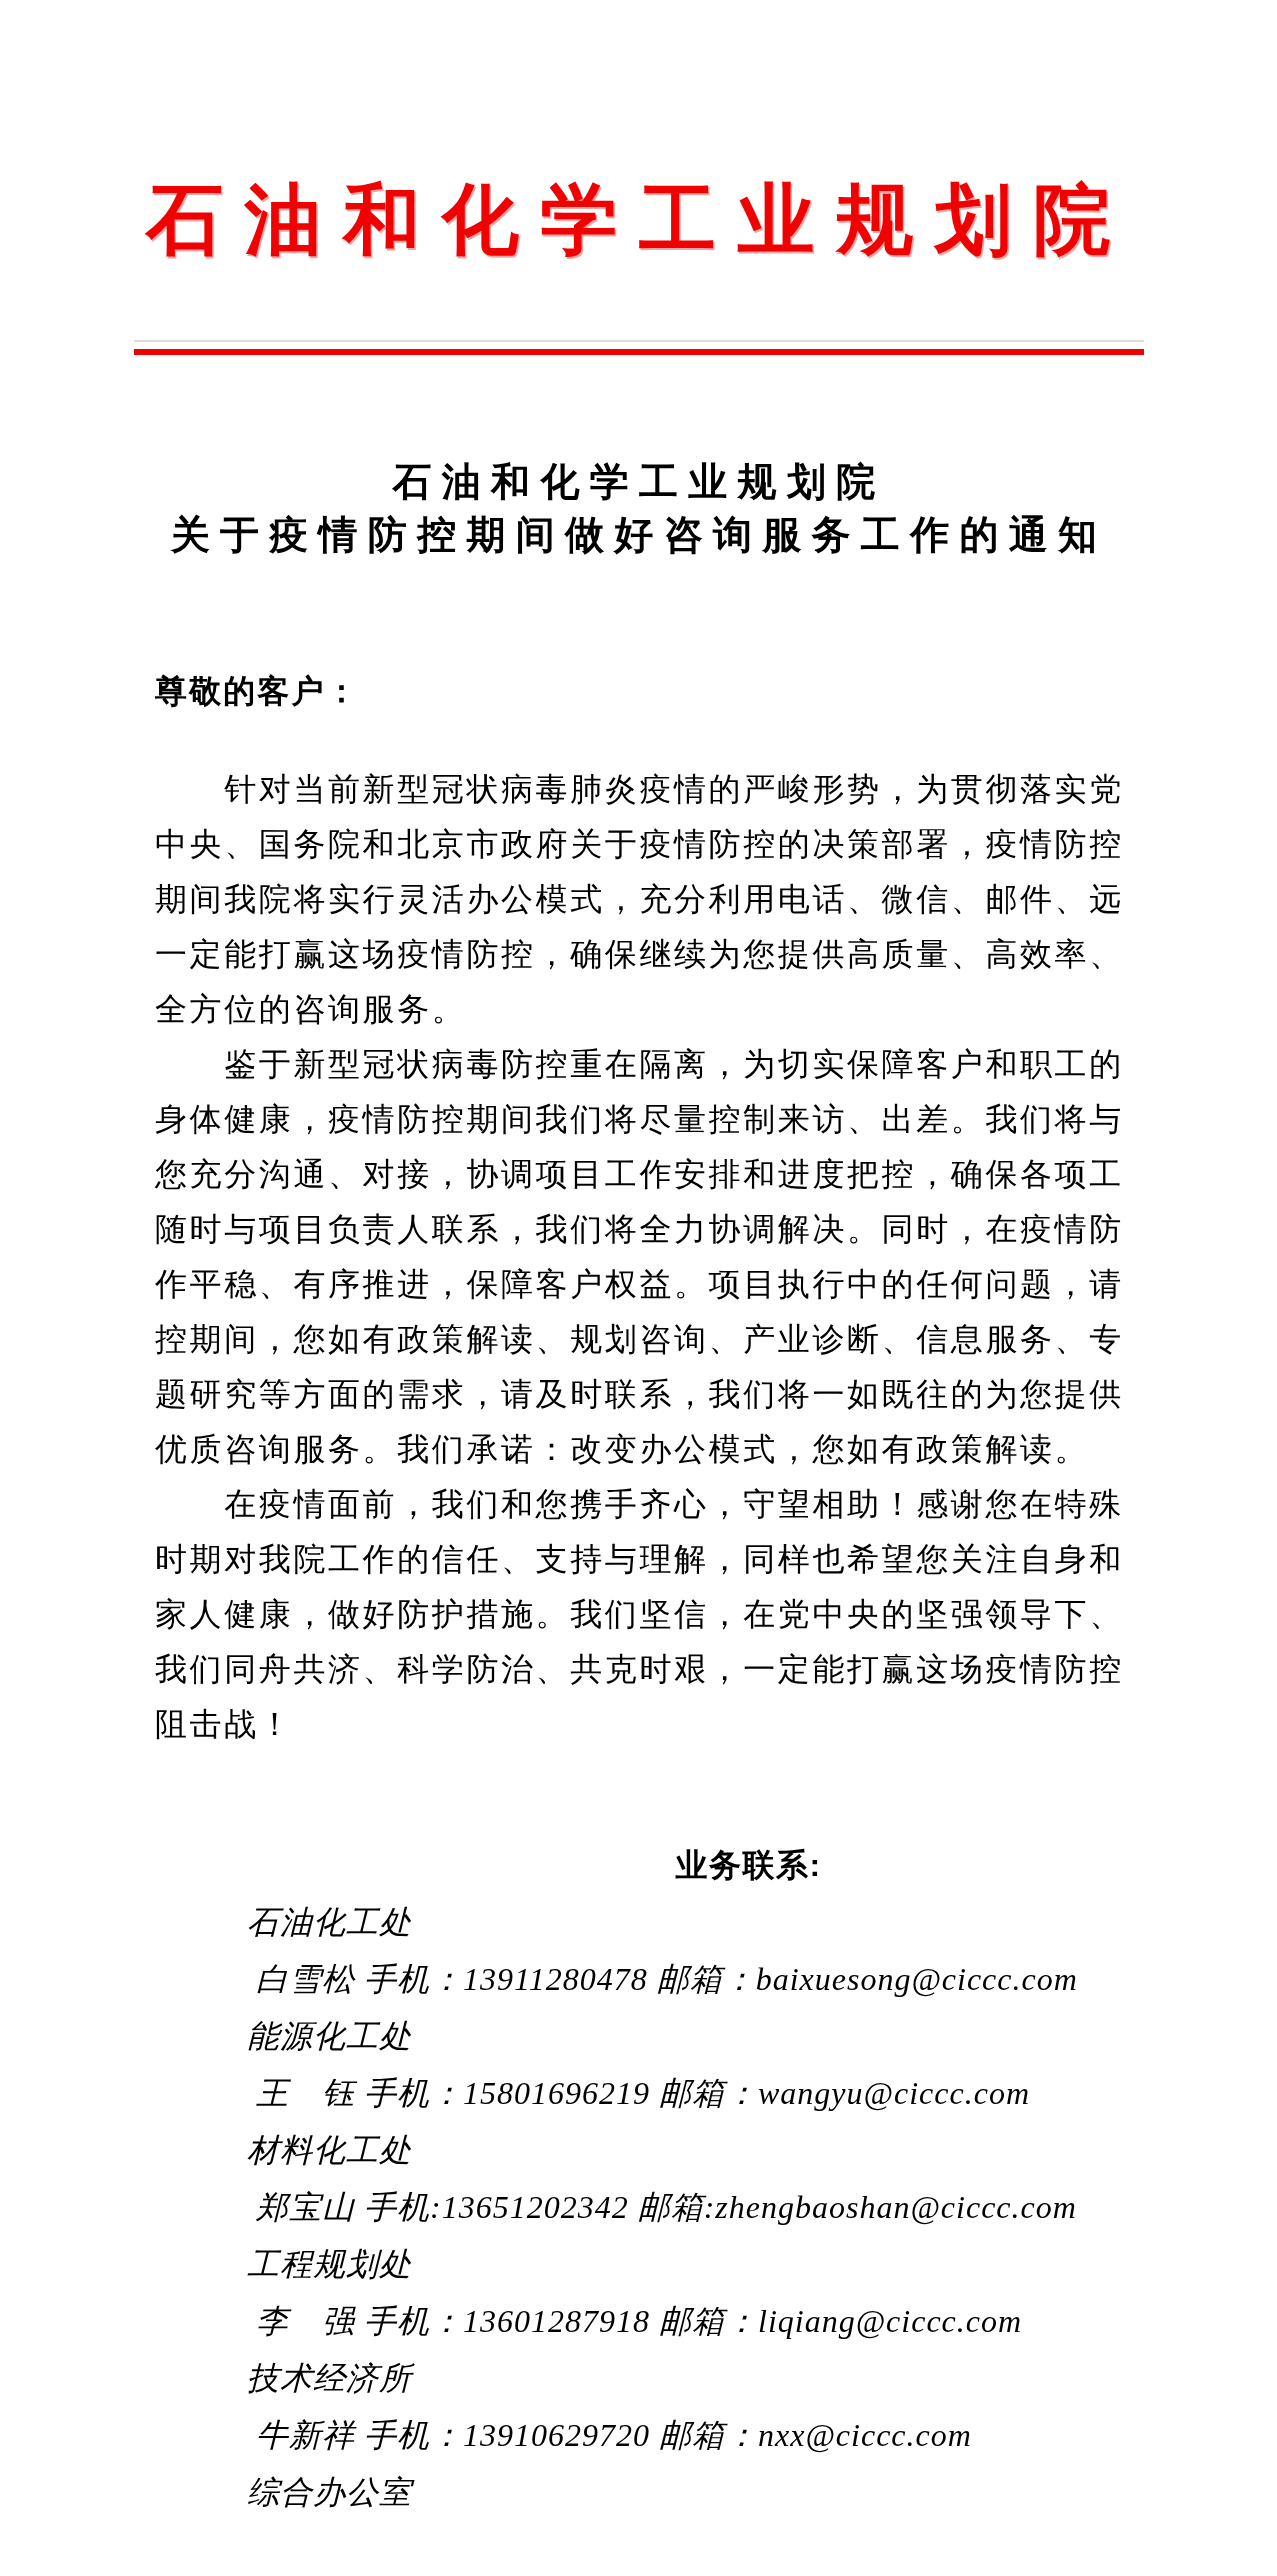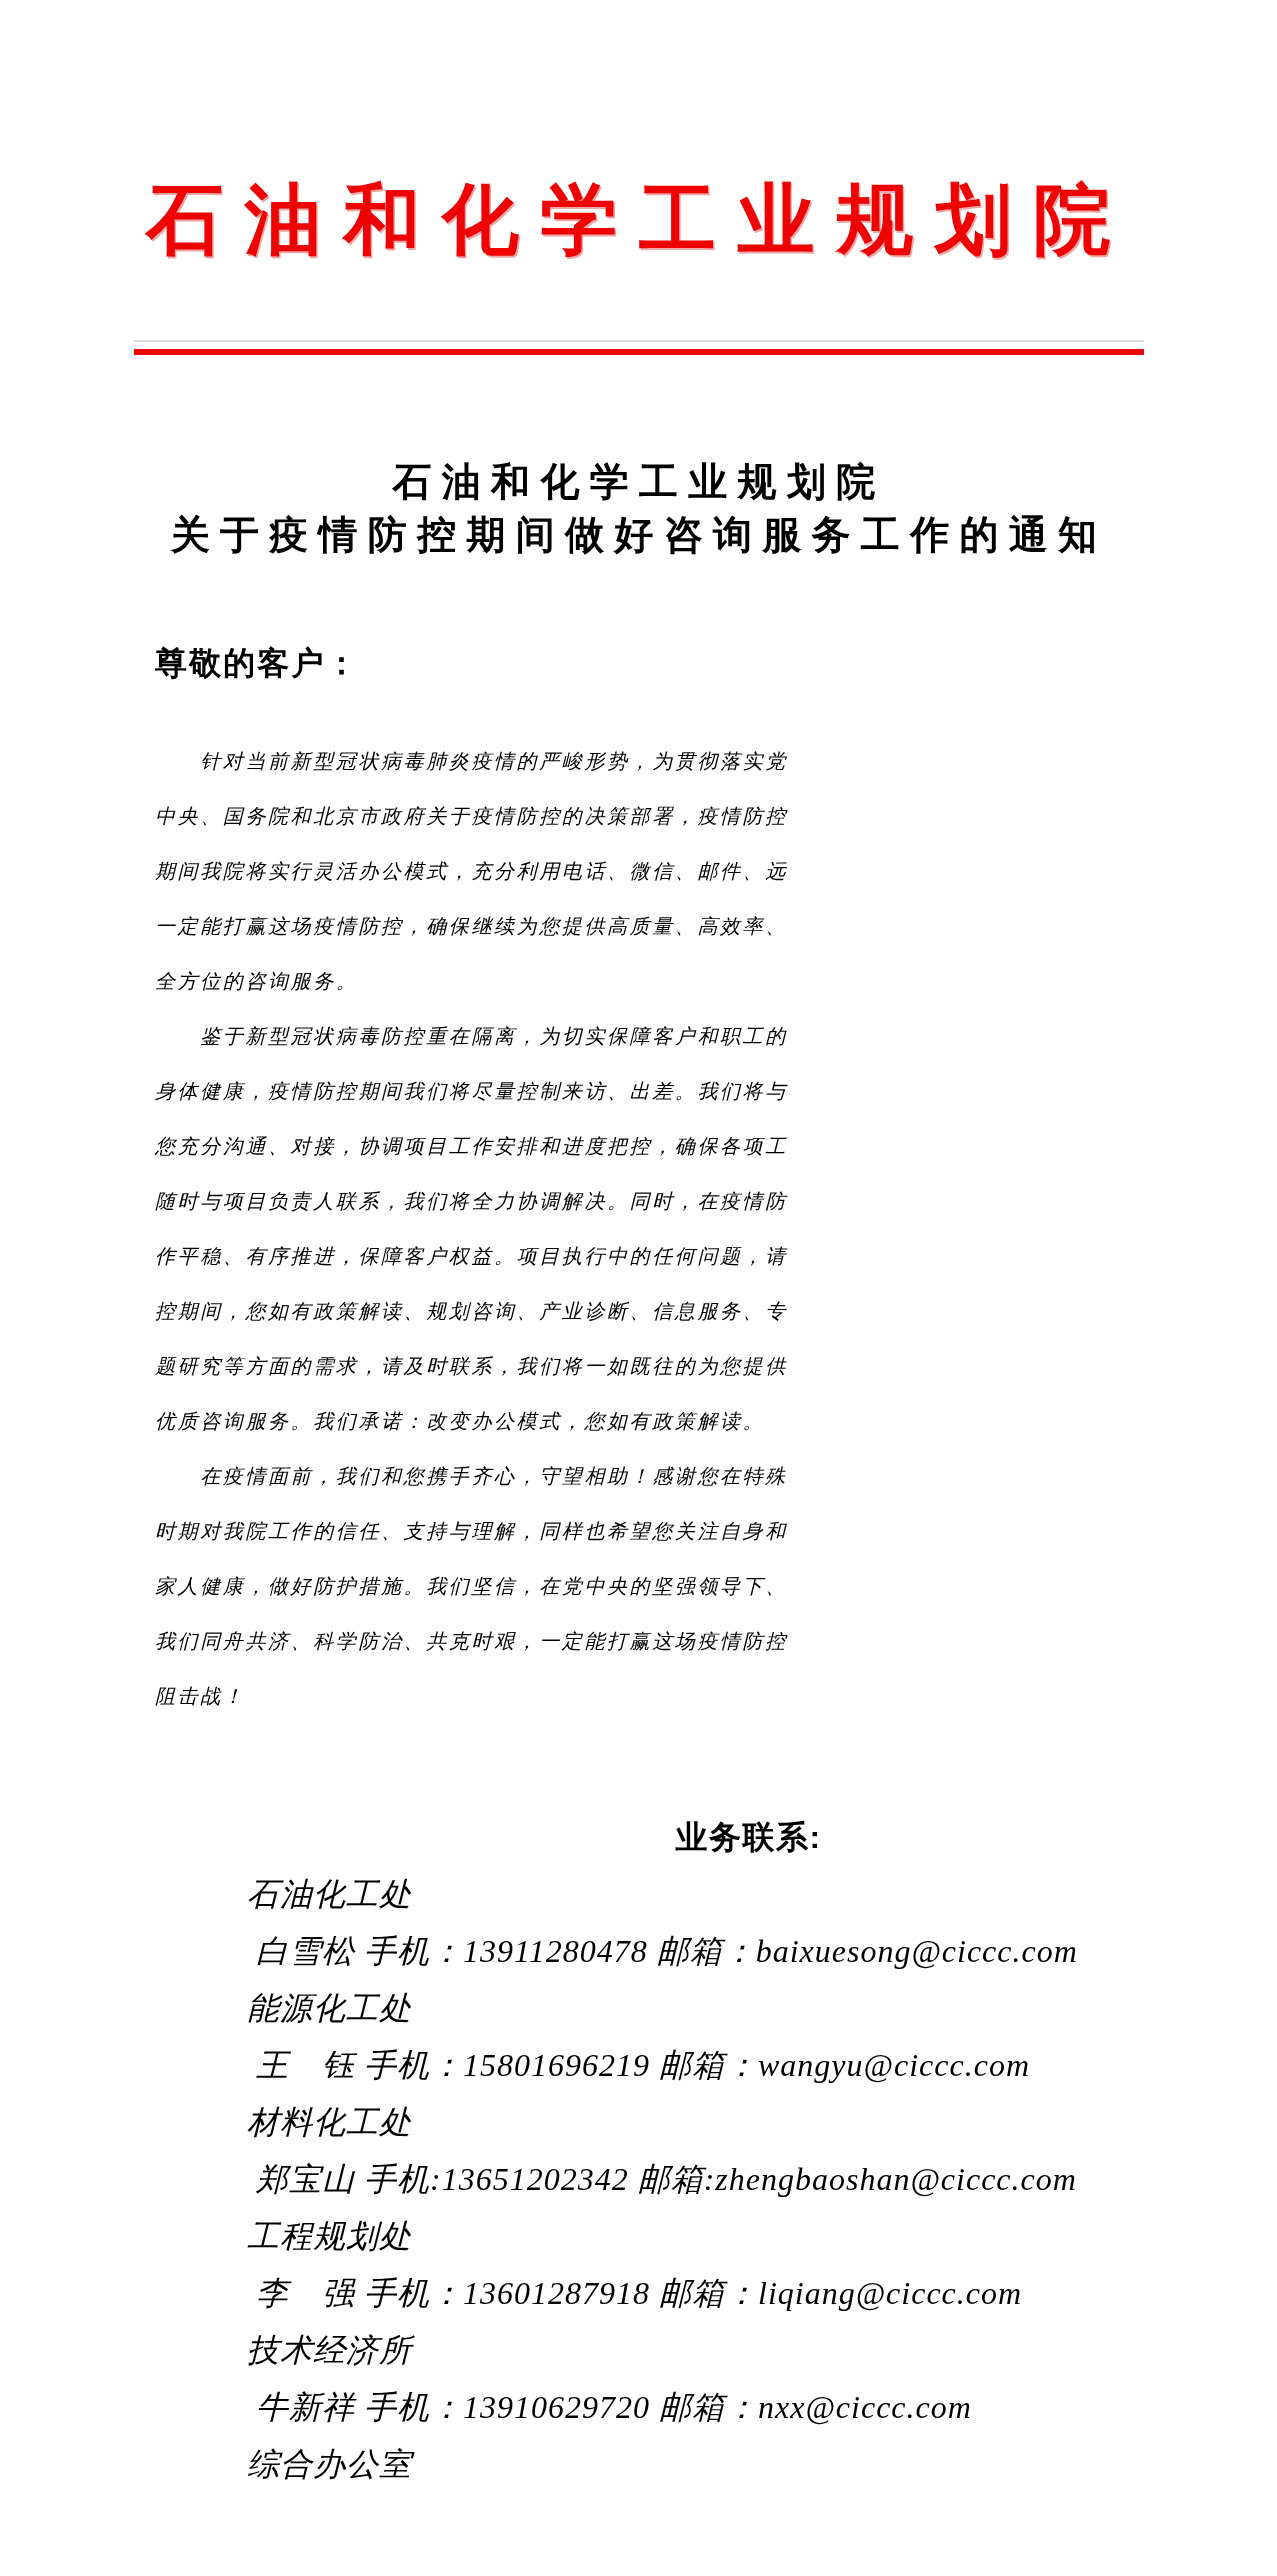--- a/index.html
+++ b/index.html
@@ -48,36 +48,35 @@
     text-align: center;
     font-family: "Liberation Sans", sans-serif;
     font-weight: bold;
     font-size: 39px;
     line-height: 53px;
     letter-spacing: 10.3px;
   }
 
   
   .salutation {
-    margin: 84px 0 0 155px;
+    margin: 112px 0 0 155px;
     font-family: Liberation Serif, serif;
     font-weight: bold;
     font-size: 32px;
     line-height: 37px;
     letter-spacing: 2.1px;
   }
 
   
   .body-text {
     margin: 52px 134px 0 155px;
   }
   .body-line {
     font-family: "Liberation Serif", "DejaVu Serif", serif;
-    font-style: italic;
-    font-size: 20px;
+    font-size: 32px;
     line-height: 55px;
     letter-spacing: 2.6px;
     white-space: pre-wrap;
   }
 
   
   .contacts {
     margin: 85px 0 0 219px;
   }
   .contacts-heading {

